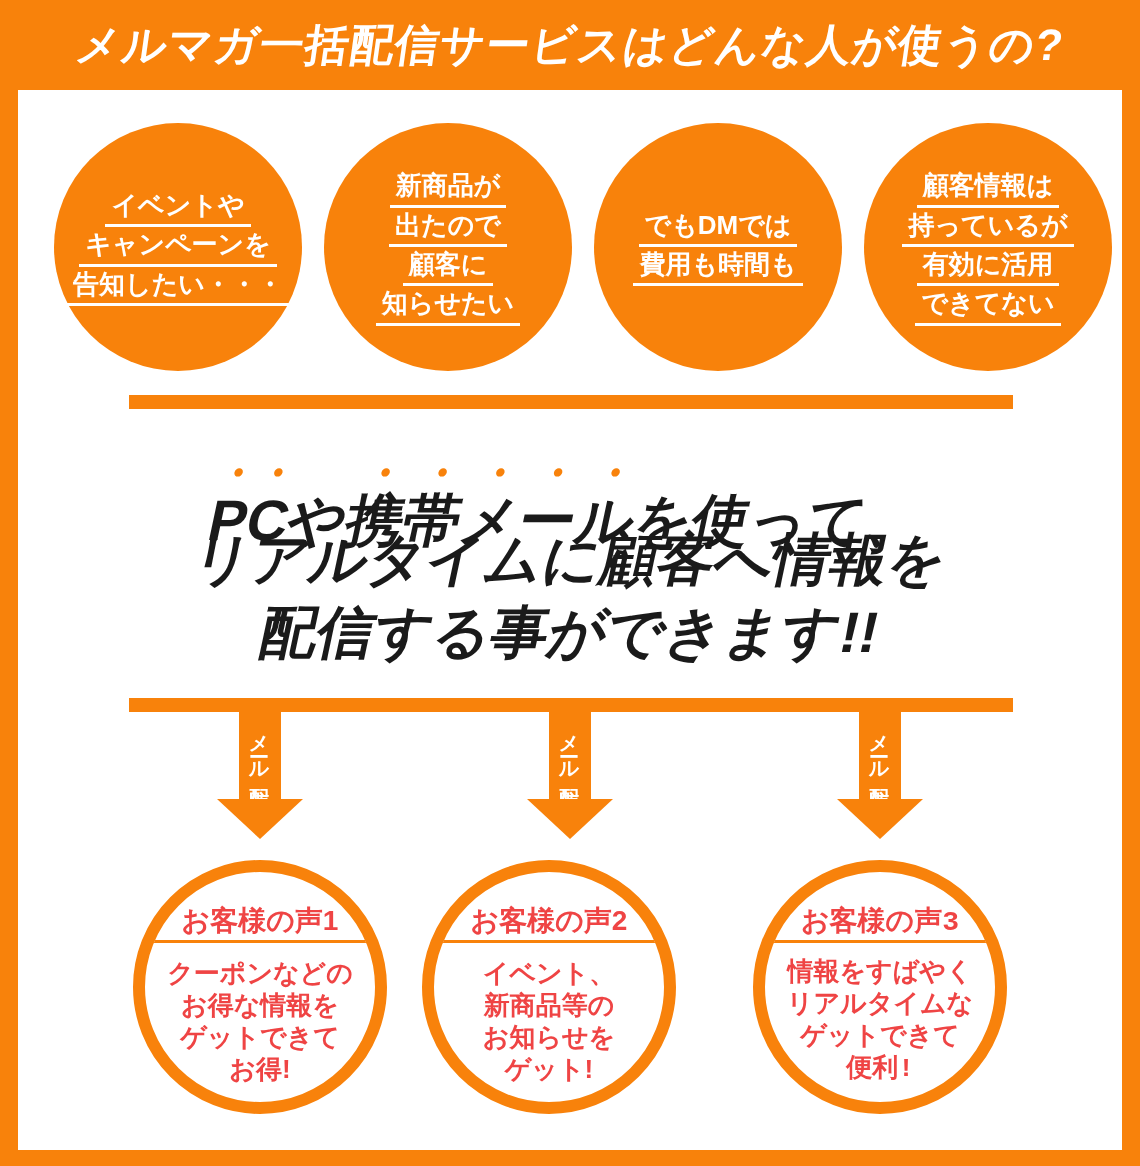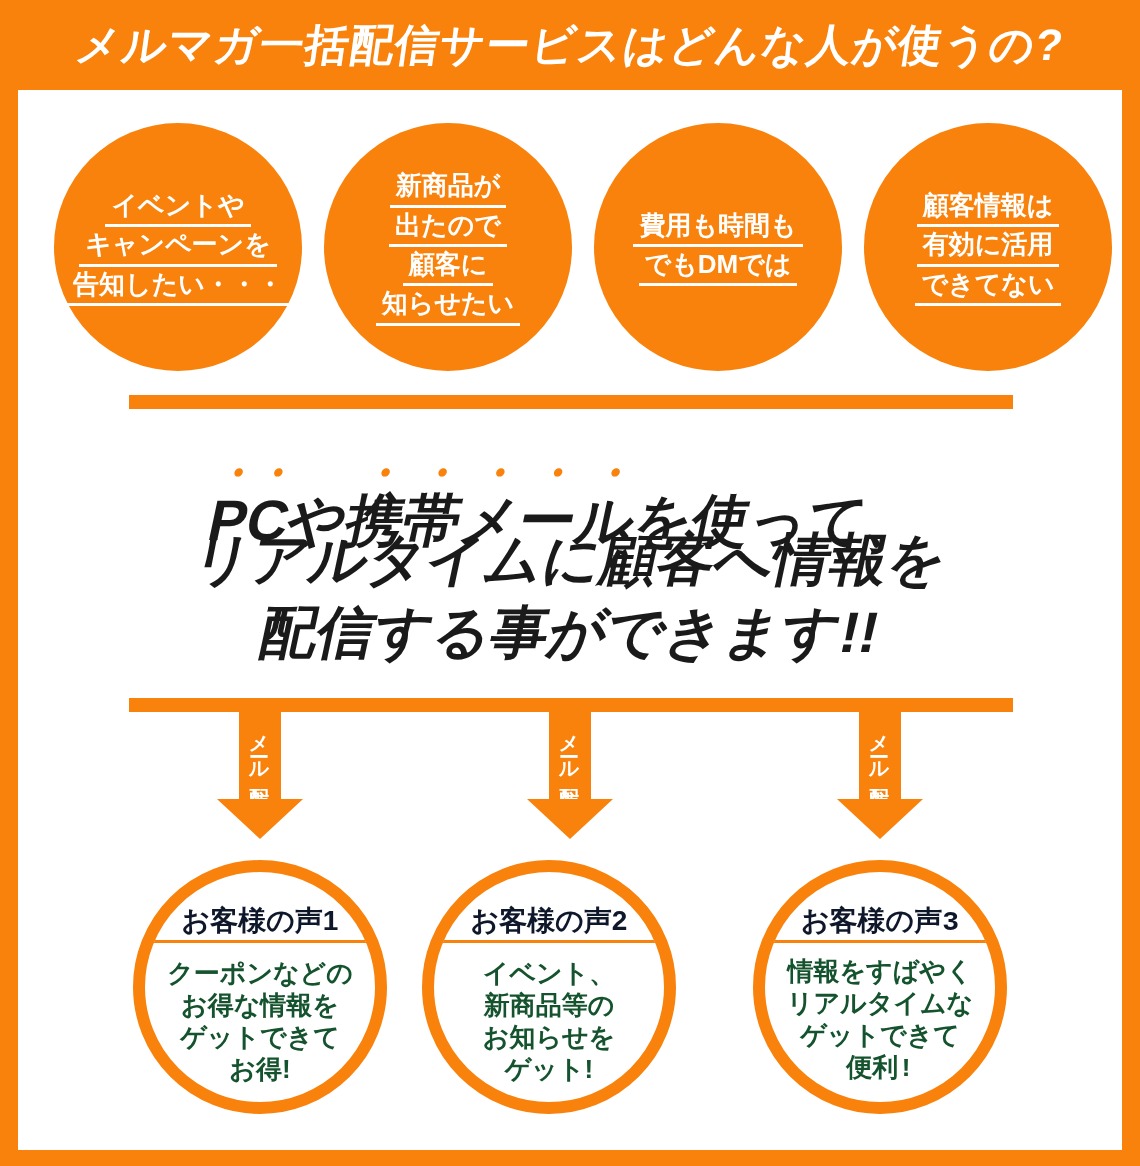--- a/index.html
+++ b/index.html
@@ -42,25 +42,25 @@
         border-top:40px solid #f8820b;}
   .arrow-label{writing-mode:vertical-rl;color:#ffffff;font-size:20px;font-weight:700;
         letter-spacing:2px;white-space:nowrap;}
   .stem-1{left:239px;} .head-1{left:217px;}
   .stem-2{left:549px;} .head-2{left:527px;}
   .stem-3{left:859px;} .head-3{left:837px;}
   
   .voice{position:absolute;top:860px;width:230px;height:230px;border:12px solid #f8820b;
         border-radius:50%;background:#ffffff;overflow:hidden;}
   .voice-title{position:absolute;top:30px;left:0;width:100%;text-align:center;
-        color:#0f172a;font-size:28px;font-weight:800;white-space:nowrap;}
+        color:#ef4444;font-size:28px;font-weight:800;white-space:nowrap;}
   .voice-divider{position:absolute;top:68px;left:0;width:100%;height:3px;background:#f8820b;}
   .voice-body{position:absolute;top:71px;left:0;width:100%;height:155px;
         display:flex;flex-direction:column;align-items:center;justify-content:center;}
-  .voice-line{color:#14532d;font-size:26px;font-weight:800;line-height:32px;white-space:nowrap;}
+  .voice-line{color:#ef4444;font-size:26px;font-weight:800;line-height:32px;white-space:nowrap;}
   .v1{left:133px;} .v2{left:422px;} .v3{left:753px;font-family:Liberation Mono, monospace;}
 </style>
 </head>
 <body>
 
 <div class="canvas">
 
   <div class="hdr">
     <span class="hdr-title">メルマガ一括配信サービスはどんな人が使うの?</span>
   </div>
@@ -74,25 +74,26 @@
     <span class="pain-line">出たので</span>
     <span class="pain-line">顧客に</span>
     <span class="pain-line">知らせたい</span>
   </div>
   <div class="pain" style="left:54px;">
     <span class="pain-line">イベントや</span>
     <span class="pain-line">キャンペーンを</span>
     <span class="pain-line">告知したい・・・</span>
   </div>
   <div class="pain" style="left:594px;">
+    <span class="pain-line">でもDMでは</span>
     <span class="pain-line">費用も時間も</span>
-    <span class="pain-line">でもDMでは</span>
   </div>
   <div class="pain" style="left:864px;">
     <span class="pain-line">顧客情報は</span>
+    <span class="pain-line">持っているが</span>
     <span class="pain-line">有効に活用</span>
     <span class="pain-line">できてない</span>
   </div>
 
   <div class="rule rule-top"></div>
 
   <div class="big-line big-1"><span class="emph">PC</span><span>や</span><span class="emph">携帯メール</span><span>を使って、</span></div>
   <div class="big-line big-2">リアルタイムに顧客へ情報を</div>
   <div class="big-line big-3">配信する事ができます!!</div>
 

